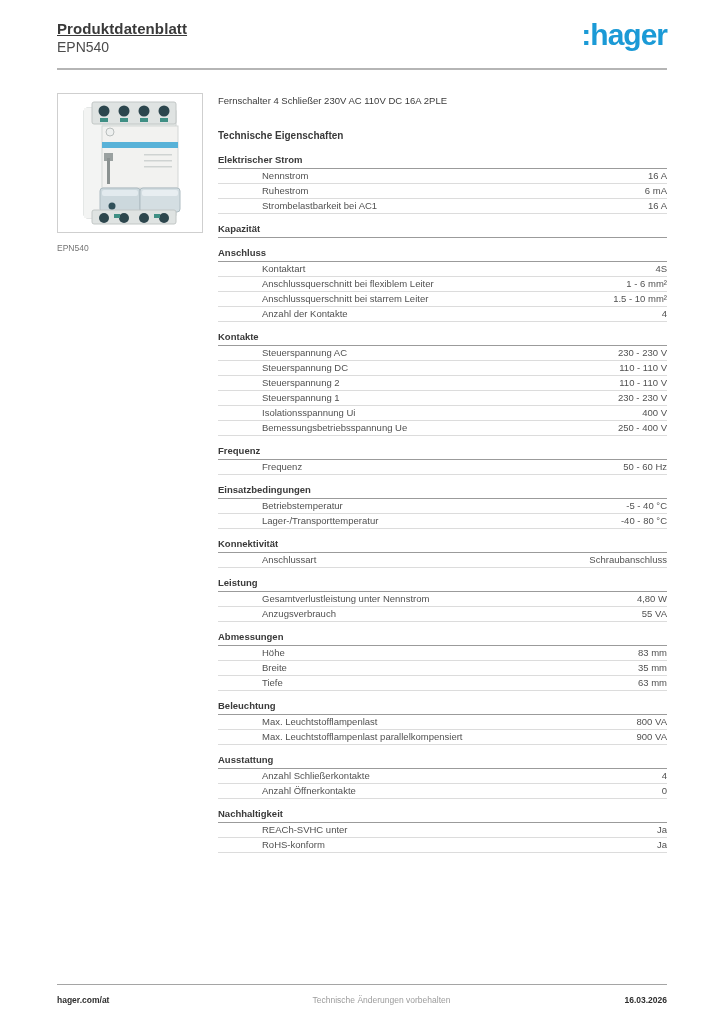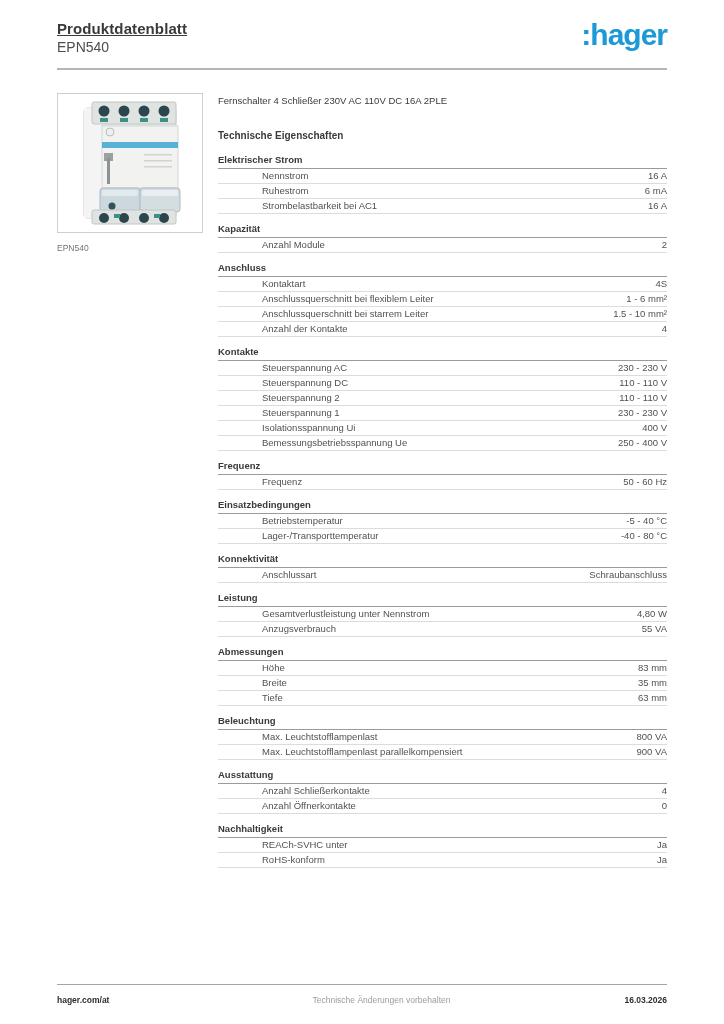--- a/index.html
+++ b/index.html
@@ -131,26 +131,20 @@
               </div>
               <div class="row">
                 <span class="label">Strombelastbarkeit bei AC1</span>
                 <span class="value">16 A</span>
               </div>
             </div>
   </div>
 
   <div class="section">
     <div class="group-title">Kapazität</div>
-    <div class="rows">
-              <div class="row">
-                <span class="label">Anzahl Module</span>
-                <span class="value">2</span>
-              </div>
-            </div>
   </div>
 
   <div class="section">
     <div class="group-title">Anschluss</div>
     <div class="rows">
               <div class="row">
                 <span class="label">Kontaktart</span>
                 <span class="value">4S</span>
               </div>
               <div class="row">

